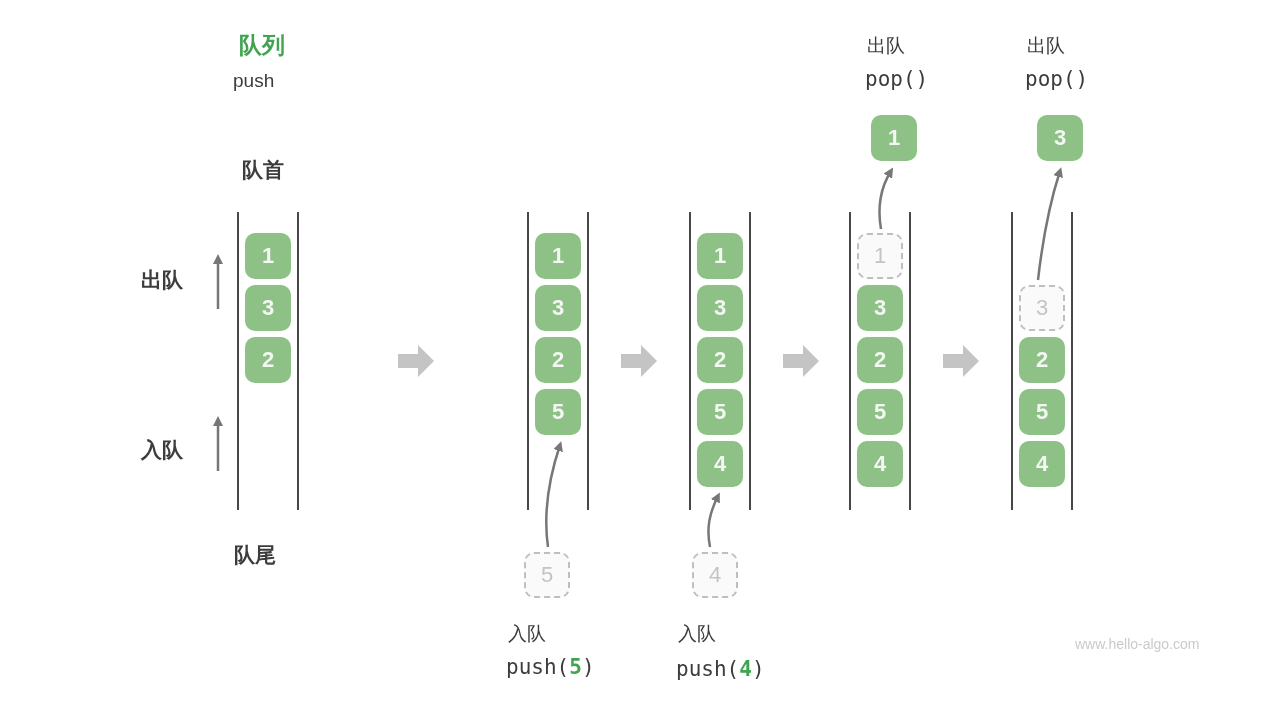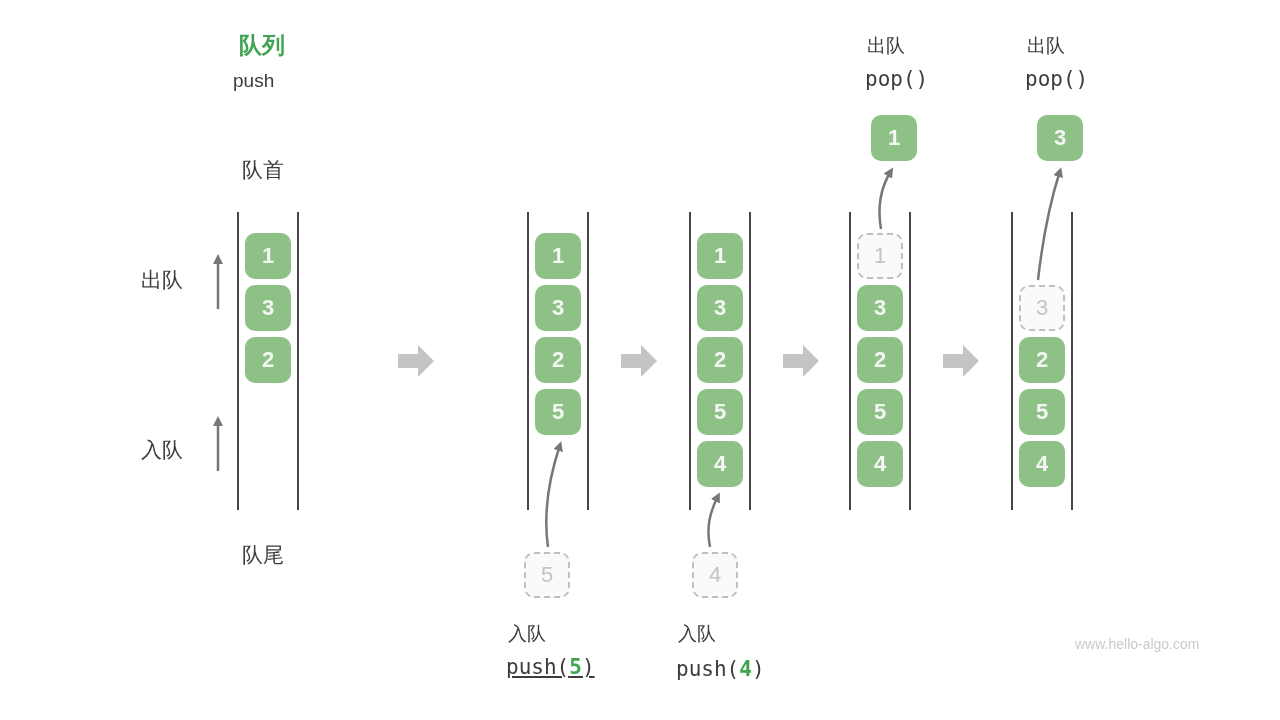--- a/index.html
+++ b/index.html
@@ -8,23 +8,23 @@
     font-family:"Liberation Sans","DejaVu Sans",sans-serif;color:#3c3c3c;border-radius:9px;
   }
   .abs{position:absolute;}
   .overlay{position:absolute;left:0;top:0;width:1280px;height:720px;pointer-events:none;}
 
   
   .title-zh{left:239px;top:30px;font-size:23px;font-weight:700;color:#3fa350;}
   .title-en{left:233px;top:70px;font-size:19px;color:#3c3c3c;}
 
   
-  .zh-bold{font-size:21px;font-weight:400;color:#3c3c3c;text-align:right;}
+  .zh-bold{font-size:21px;font-weight:700;color:#3c3c3c;text-align:right;}
   .lbl-front{left:242px;top:156px;}
-  .lbl-rear{left:242px;top:541px;}
+  .lbl-rear{left:234px;top:541px;}
   .lbl-deq-side{left:141px;top:266px;}
   .lbl-enq-side{left:141px;top:436px;}
 
   
   .queue{
     position:absolute;top:212px;width:62px;height:298px;box-sizing:border-box;
     border-left:2px solid #474747;border-right:2px solid #474747;
   }
   .q1{left:237px}.q2{left:527px}.q3{left:689px}.q4{left:849px}.q5{left:1011px}
 
@@ -50,21 +50,21 @@
   .in-a{left:524px;top:552px;}
   .in-b{left:692px;top:552px;}
 
   
   .op-label{position:absolute;font-size:19px;color:#3c3c3c;}
   .op-code{position:absolute;font-size:21px;color:#3c3c3c;
     font-family:"DejaVu Sans Mono","Liberation Mono",monospace;}
   .op-code .arg{color:#3fa350;font-weight:700;}
   .popA-label{left:867px;top:33px;} .popA-code{left:865px;top:67px;}
   .popB-label{left:1027px;top:33px;} .popB-code{left:1025px;top:67px;}
-  .pushA-label{left:508px;top:621px;} .pushA-code{left:506px;top:655px;text-decoration:underline;}
+  .pushA-label{left:508px;top:621px;} .pushA-code{left:506px;top:655px;}
   .pushB-label{left:678px;top:621px;} .pushB-code{left:676px;top:657px;}
 
   
   .step-arrow{position:absolute;top:343px;width:36px;height:36px;}
   .sa1{left:398px}.sa2{left:621px}.sa3{left:783px}.sa4{left:943px}
 
   
   .watermark{
     left:1075px;top:636px;font-size:14px;color:#cacaca;
     font-family:Liberation Sans, sans-serif;

